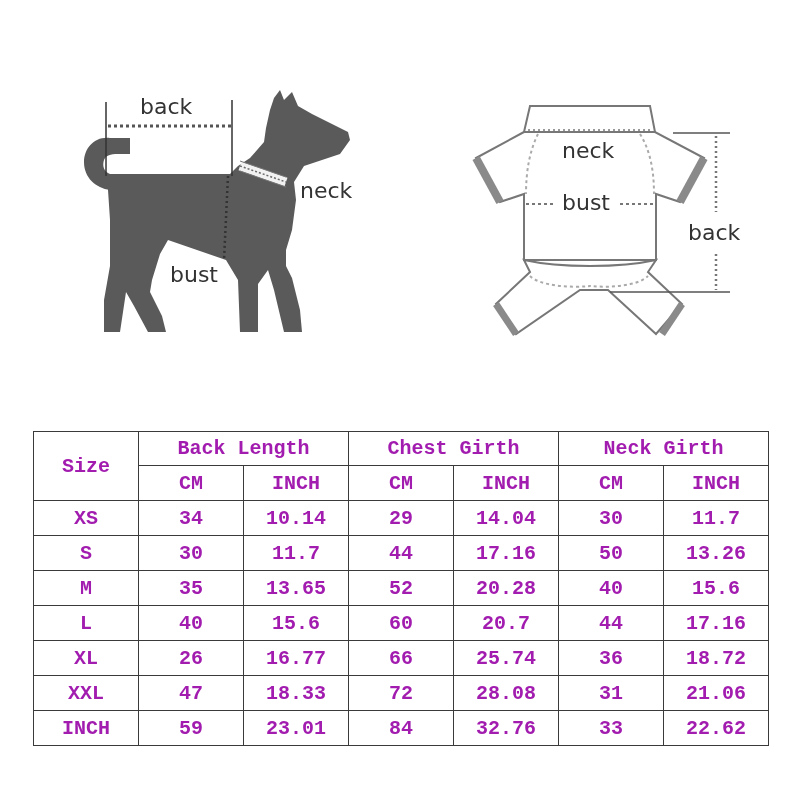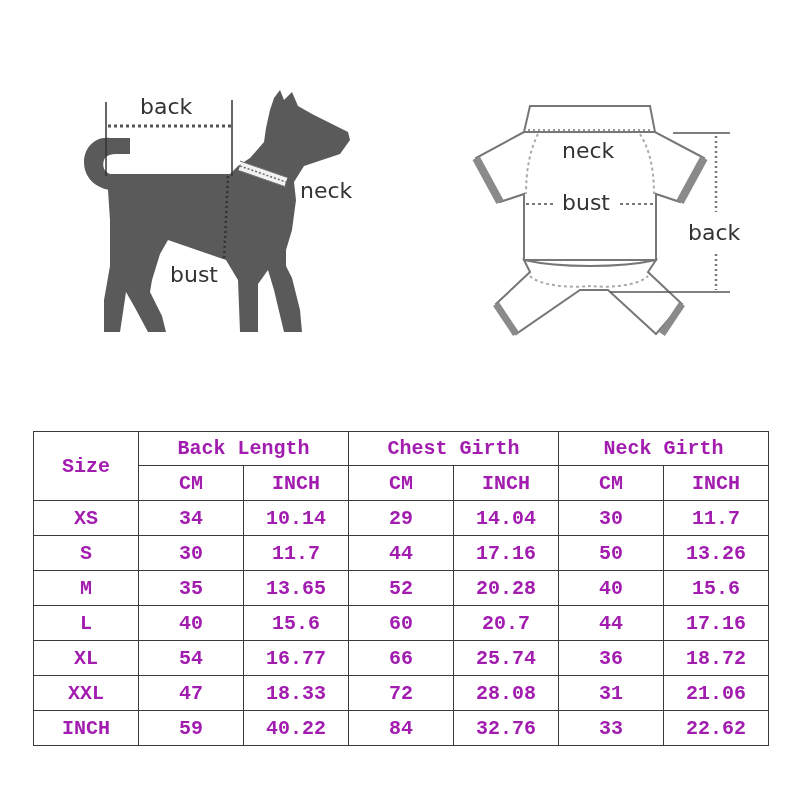--- a/index.html
+++ b/index.html
@@ -156,39 +156,39 @@
       <td class="size-cell">L</td>
       <td>40</td>
       <td>15.6</td>
       <td>60</td>
       <td>20.7</td>
       <td>44</td>
       <td>17.16</td>
     </tr>
     <tr>
       <td class="size-cell">XL</td>
-      <td>54</td>
+      <td>26</td>
       <td>16.77</td>
       <td>66</td>
       <td>25.74</td>
       <td>36</td>
       <td>18.72</td>
     </tr>
     <tr>
       <td class="size-cell">XXL</td>
       <td>47</td>
       <td>18.33</td>
       <td>72</td>
       <td>28.08</td>
       <td>31</td>
       <td>21.06</td>
     </tr>
     <tr>
       <td class="size-cell">INCH</td>
       <td>59</td>
-      <td>40.22</td>
+      <td>23.01</td>
       <td>84</td>
       <td>32.76</td>
       <td>33</td>
       <td>22.62</td>
     </tr>
   </tbody>
 </table>
 
 </body></html>

